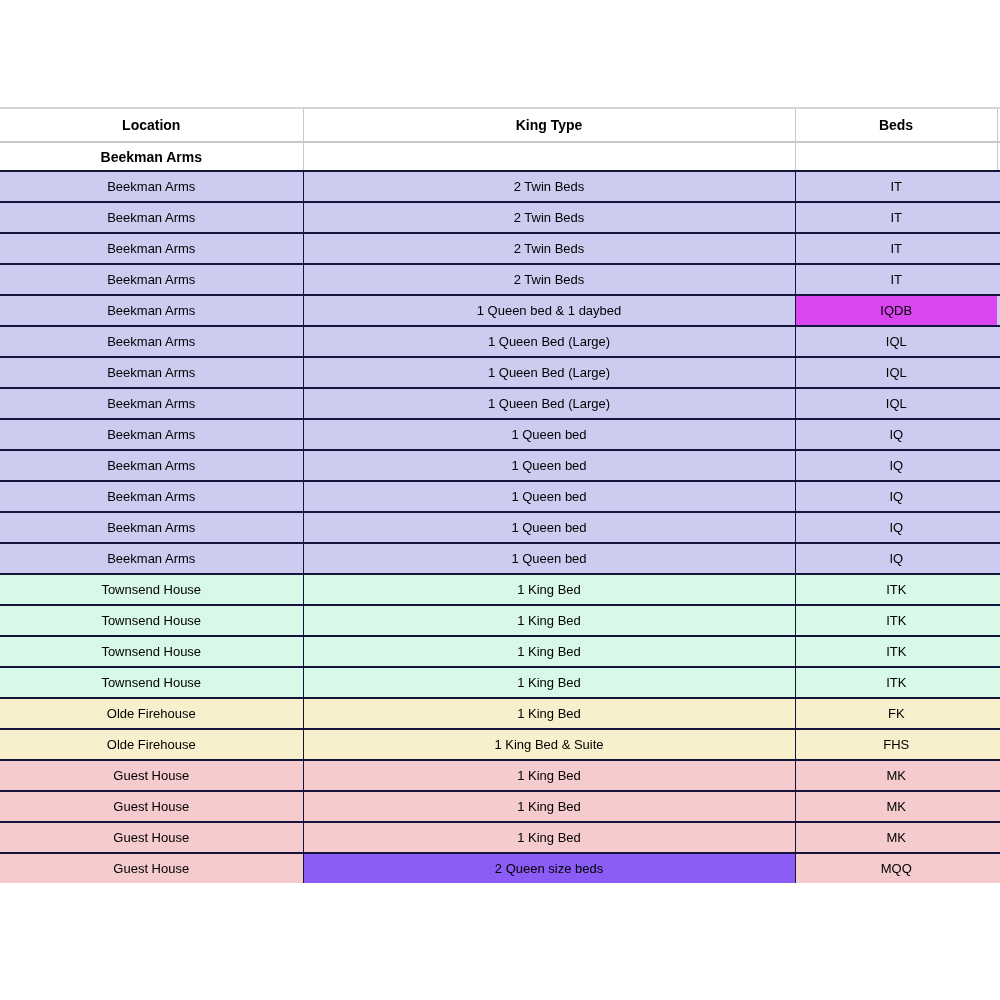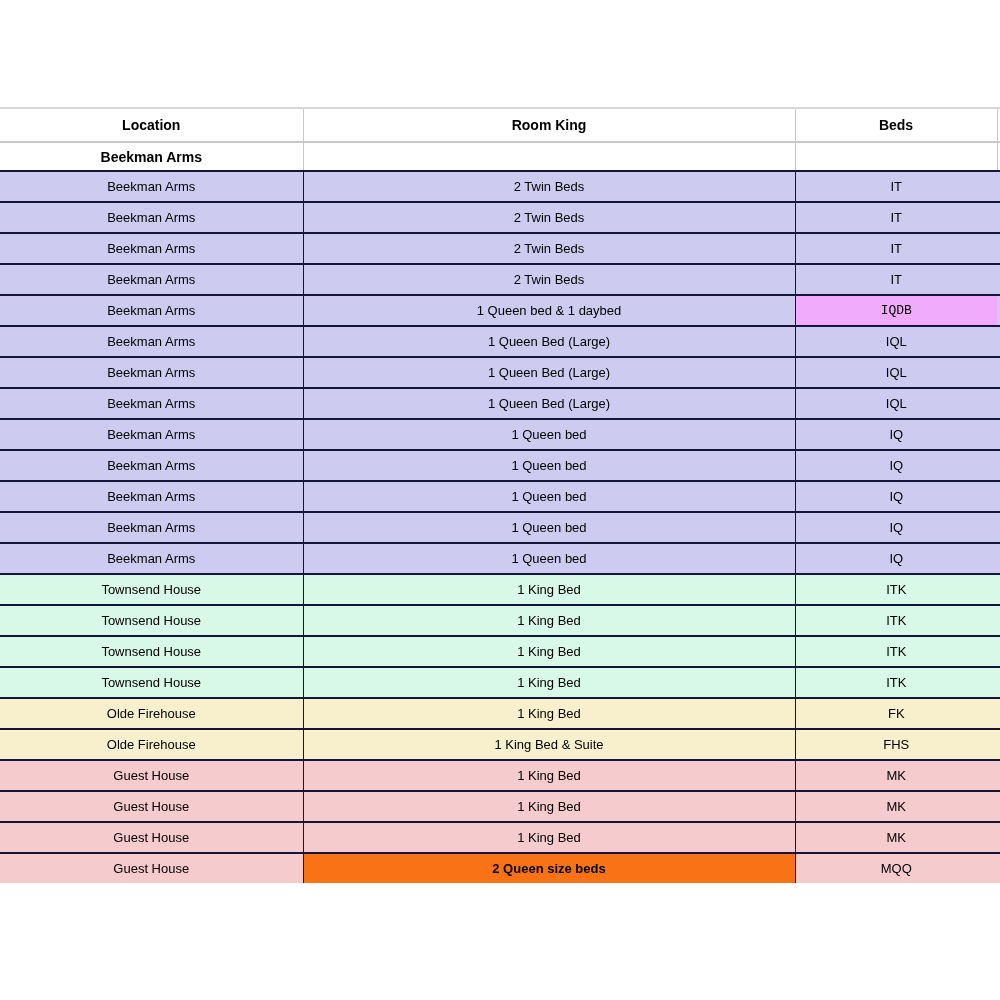--- a/index.html
+++ b/index.html
@@ -74,21 +74,21 @@
     <table class="room-table">
       <colgroup>
         <col style="width:303px">
         <col style="width:492px">
         <col style="width:202px">
         <col style="width:83px">
       </colgroup>
       <thead>
         <tr>
           <th class="b-gray">Location</th>
-          <th class="b-gray">Room King</th>
+          <th class="b-gray">King Type</th>
           <th class="b-gray">Beds</th>
           <th></th>
         </tr>
       </thead>
       <tbody>
         <tr class="section-row">
           <td class="b-gray">Beekman Arms</td>
           <td class="b-gray"></td>
           <td class="b-gray"></td>
           <td></td>
@@ -113,21 +113,21 @@
   </tr>
           <tr class="data-row">
     <td class="b-dark" style="background: rgb(205, 204, 240);">Beekman Arms</td>
     <td class="b-dark" style="background: rgb(205, 204, 240);">2 Twin Beds</td>
     <td style="background: rgb(205, 204, 240);">IT</td>
     <td style="background: rgb(205, 204, 240);"></td>
   </tr>
           <tr class="data-row">
     <td class="b-dark" style="background: rgb(205, 204, 240);">Beekman Arms</td>
     <td class="b-dark" style="background: rgb(205, 204, 240);">1 Queen bed &amp; 1 daybed</td>
-    <td style="background: #f0abfc; font-family: Liberation Mono, monospace;">IQDB</td>
+    <td style="background: #d946ef;">IQDB</td>
     <td style="background: rgb(205, 204, 240);"></td>
   </tr>
           <tr class="data-row">
     <td class="b-dark" style="background: rgb(205, 204, 240);">Beekman Arms</td>
     <td class="b-dark" style="background: rgb(205, 204, 240);">1 Queen Bed (Large)</td>
     <td style="background: rgb(205, 204, 240);">IQL</td>
     <td style="background: rgb(205, 204, 240);"></td>
   </tr>
           <tr class="data-row">
     <td class="b-dark" style="background: rgb(205, 204, 240);">Beekman Arms</td>
@@ -220,20 +220,20 @@
     <td style="background: rgb(245, 203, 205);"></td>
   </tr>
           <tr class="data-row">
     <td class="b-dark" style="background: rgb(245, 203, 205);">Guest House</td>
     <td class="b-dark" style="background: rgb(245, 203, 205);">1 King Bed</td>
     <td style="background: rgb(245, 203, 205);">MK</td>
     <td style="background: rgb(245, 203, 205);"></td>
   </tr>
           <tr class="data-row">
     <td class="b-dark" style="background: rgb(245, 203, 205);">Guest House</td>
-    <td class="b-dark" style="background: #f97316; font-weight: bold;">2 Queen size beds</td>
+    <td class="b-dark" style="background: #8b5cf6;">2 Queen size beds</td>
     <td style="background: rgb(245, 203, 205);">MQQ</td>
     <td style="background: rgb(245, 203, 205);"></td>
   </tr>
         </tbody>
     </table>
   </div>
 </div>
 
 </body></html>

